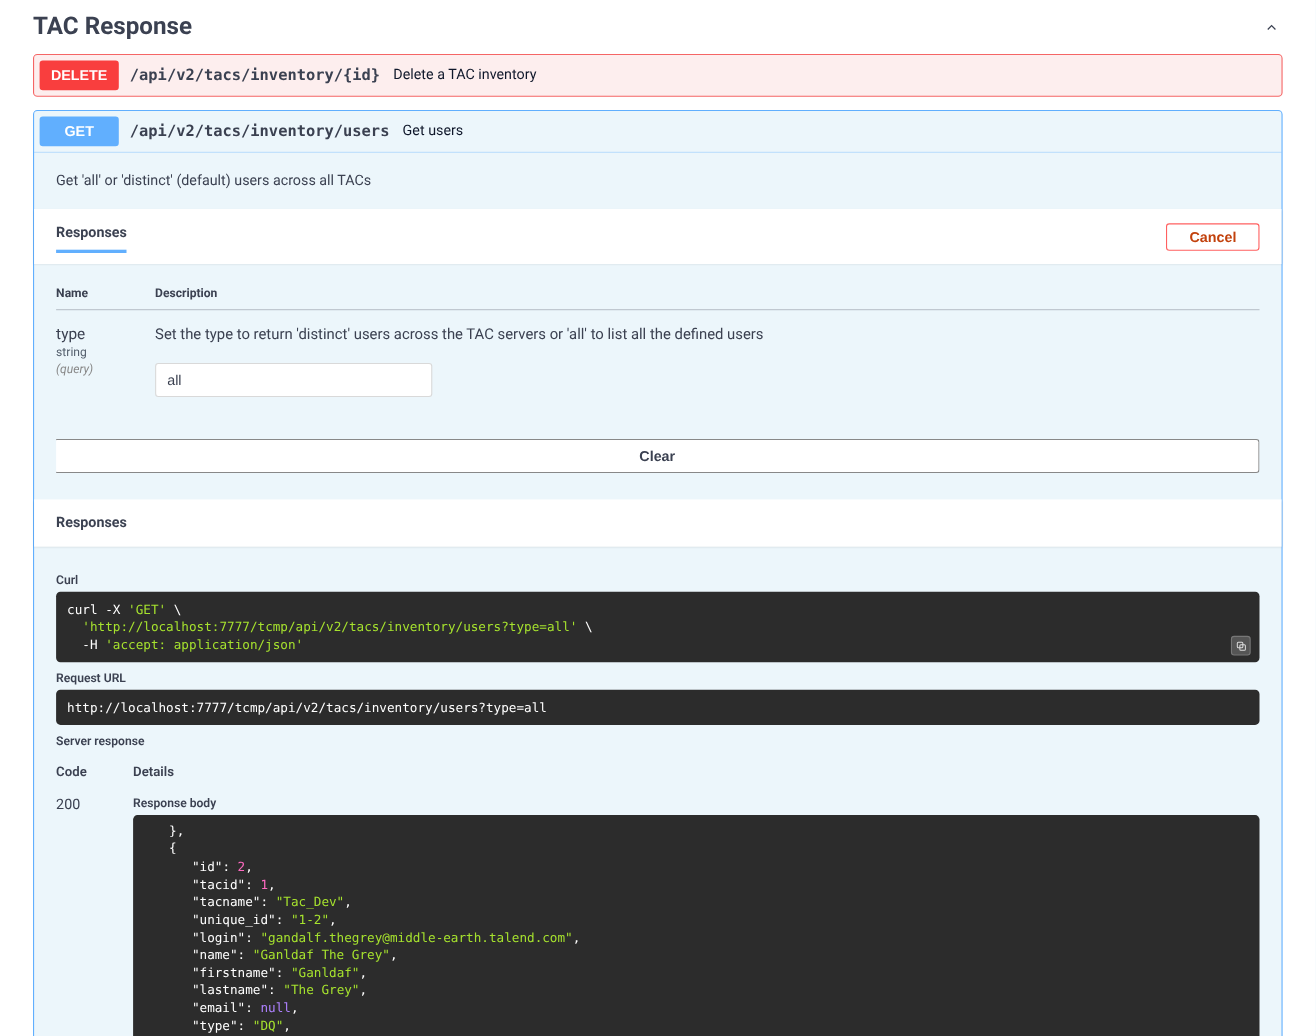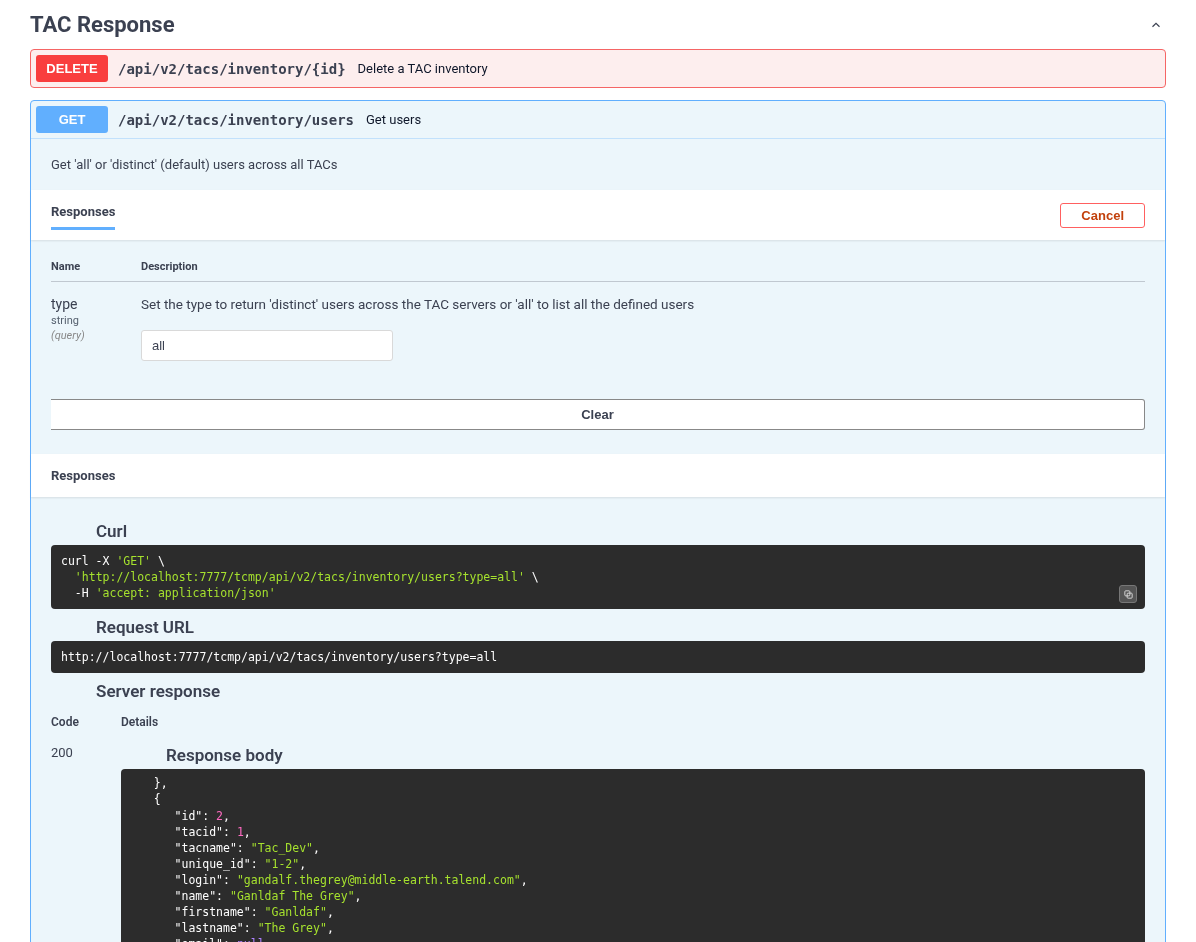--- a/index.html
+++ b/index.html
@@ -183,26 +183,25 @@
     font-size: 13px;
     font-weight: 700;
     color: #3b4151;
     box-shadow: 0 1px 2px rgba(0,0,0,0.1);
   }
 
   .resp-body {
     padding: 16px 20px;
   }
   .resp-label {
-    font-size: 17px;
+    font-size: 11px;
     font-weight: 600;
     color: #3b4151;
     margin-bottom: 4px;
     margin-top: 8px;
-    margin-left: 45px;
   }
   .codebox {
     background: #2c2c2c;
     color: #fff;
     border-radius: 4px;
     padding: 8px 10px;
     font-family: Menlo, Monaco, Consolas, monospace;
     font-size: 11.5px;
     line-height: 1.4;
     white-space: pre;

